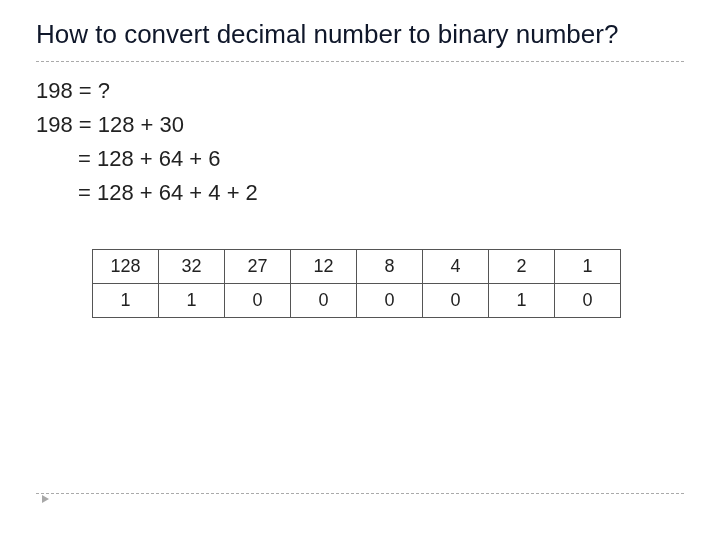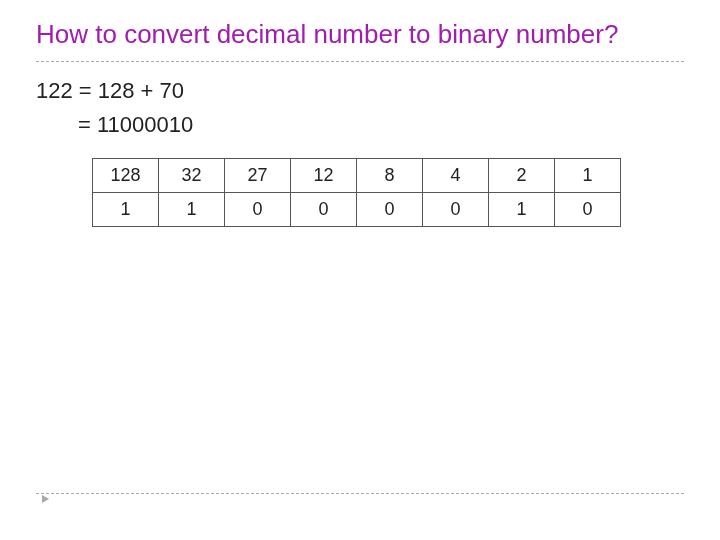--- a/index.html
+++ b/index.html
@@ -7,37 +7,37 @@
       width: 720px;
       height: 540px;
       background: #ffffff;
       font-family: Arial, Helvetica, sans-serif;
       color: #222;
       padding: 18px 36px 0 36px;
       position: relative;
     }
     .title {
       font-size: 26px;
-      color: #a21caf;
+      color: #0f172a;
       line-height: 1.25;
       padding-bottom: 10px;
     }
     .dashed-hr {
       border: none;
       border-top: 1px dashed #aaa;
       margin: 0 0 8px 0;
     }
     .steps {
       font-size: 22px;
       line-height: 1.55;
       padding-top: 4px;
     }
     .steps .indent { padding-left: 42px; }
     .table-wrap {
-      margin-top: 16px;
+      margin-top: 39px;
       padding-left: 56px;
     }
     table.binary {
       border-collapse: collapse;
       font-size: 18px;
       text-align: center;
     }
     table.binary td {
       border: 1px solid #555;
       padding: 6px 0;
@@ -59,22 +59,24 @@
     }
     .bullet svg { display: block; }
   </style>
 </head>
 <body>
 
 <div class="title">How to convert decimal number to binary number?</div>
 <hr class="dashed-hr">
 
 <div class="steps">
-  <div>122 = 128 + 70</div>
-  <div class="indent">= 11000010</div>
+  <div>198 = ?</div>
+  <div>198 = 128 + 30</div>
+  <div class="indent">= 128 + 64 + 6</div>
+  <div class="indent">= 128 + 64 + 4 + 2</div>
 </div>
 
 <div class="table-wrap">
   <table class="binary">
     <tbody>
         <tr>
       <td>128</td>
       <td>32</td>
       <td>27</td>
       <td>12</td>

